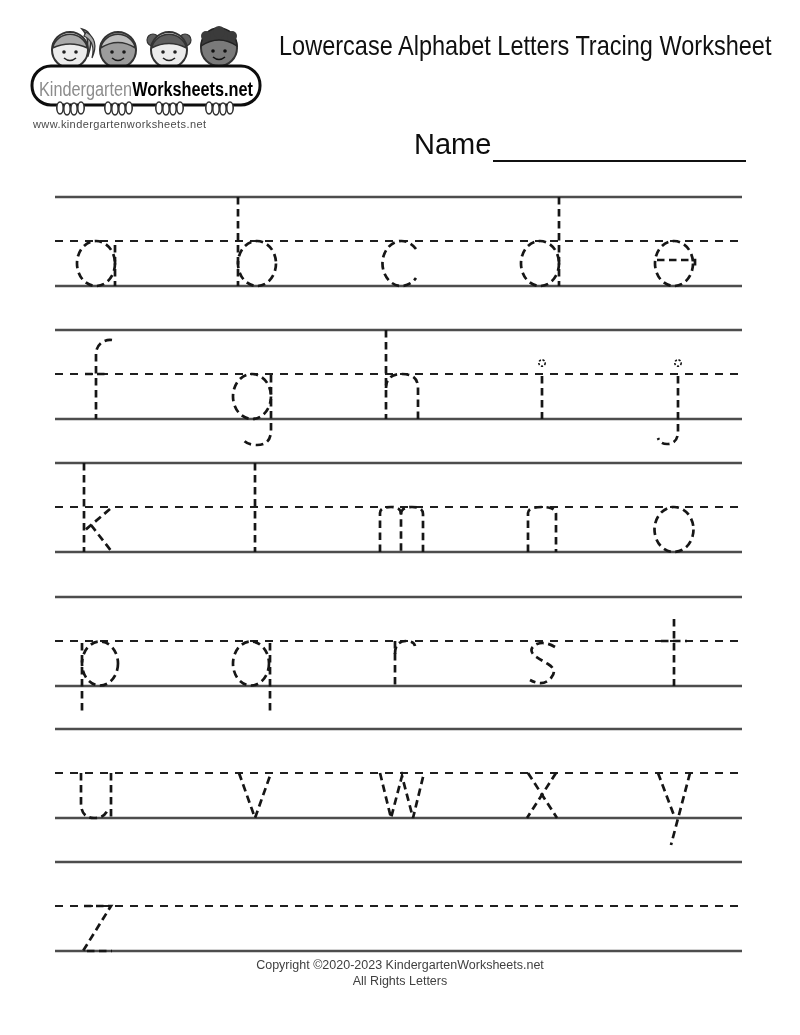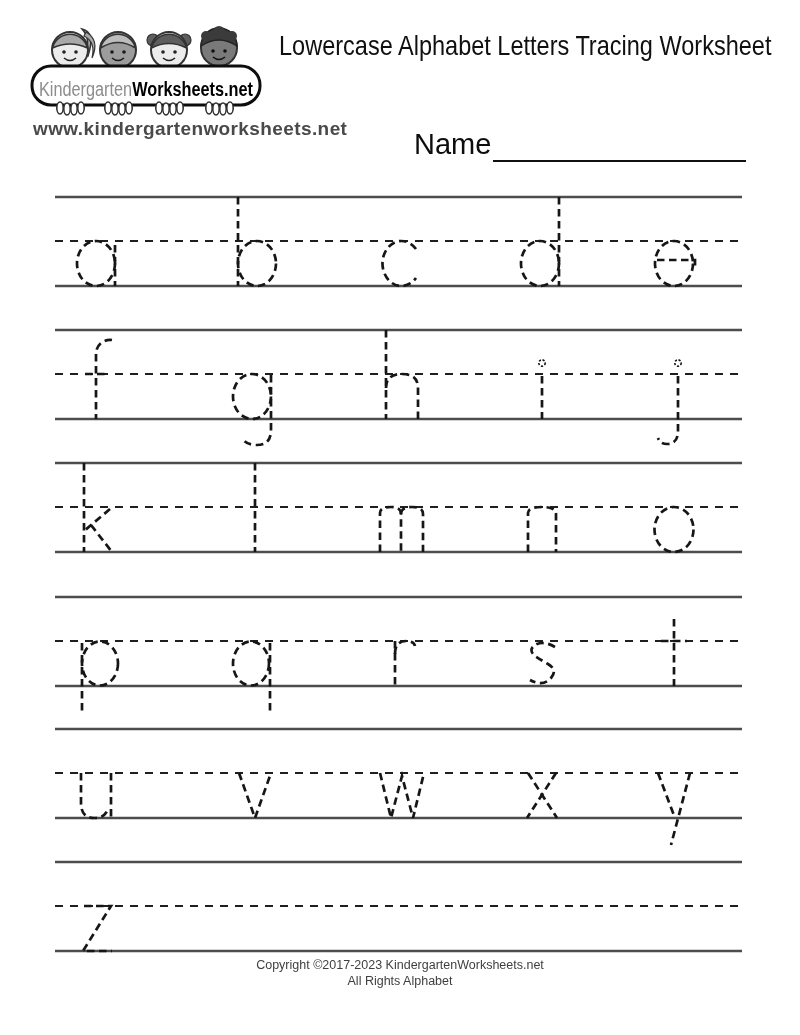--- a/index.html
+++ b/index.html
@@ -1,20 +1,20 @@
 <!DOCTYPE html>
 <html><head>
 <meta charset="utf-8">
 <style>
   html,body{margin:0;padding:0;background:#fff;}
   #page{position:relative;width:800px;height:1035px;background:#ffffff;overflow:hidden;
         font-family:"Liberation Sans",sans-serif;color:#1a1a1a;}
   
   #logo{position:absolute;left:26px;top:10px;width:242px;height:112px;}
-  #site-url{position:absolute;left:33px;top:118px;font-size:19px;color:#4a4a4a;letter-spacing:.4px;font-weight:bold;}
+  #site-url{position:absolute;left:33px;top:118px;font-size:11px;color:#4a4a4a;letter-spacing:.4px;}
   #worksheet-title{position:absolute;left:279px;top:30px;font-size:28px;color:#101010;
         white-space:nowrap;transform:scaleX(.84);transform-origin:left top;font-weight:400;}
   
   #name-row{position:absolute;left:414px;top:130px;width:332px;display:flex;align-items:flex-start;}
   #name-label{font-size:29px;color:#0d0d0d;line-height:1;}
   #name-line{flex:1;border-bottom:2.2px solid #111;height:30px;margin-left:2px;}
   
   .practice-row{position:absolute;left:54px;width:690px;height:130px;overflow:visible;}
   
   #footer{position:absolute;left:0;top:958px;width:800px;text-align:center;color:#3f3f3f;}
@@ -226,16 +226,16 @@
         <line x1="1" y1="1" x2="688" y2="1" stroke="#4d4d4d" stroke-width="2.4"></line>
         <line x1="1" y1="45" x2="688" y2="45" stroke="#1f1f1f" stroke-width="2" stroke-dasharray="8 7"></line>
         <line x1="1" y1="90" x2="688" y2="90" stroke="#4d4d4d" stroke-width="2.4"></line>
         <g fill="none" stroke="#161616" stroke-width="2.7" stroke-dasharray="7.5 4.5">
           <path d="M 30 45 L 57 45 L 29 90 L 58 90"></path>
         </g>
       </svg>
     </div>
 
   <div id="footer">
-    <div>Copyright ©2017-2023 KindergartenWorksheets.net</div>
-    <div>All Rights Alphabet</div>
+    <div>Copyright ©2020-2023 KindergartenWorksheets.net</div>
+    <div>All Rights Letters</div>
   </div>
 </div>
 
 </body></html>

